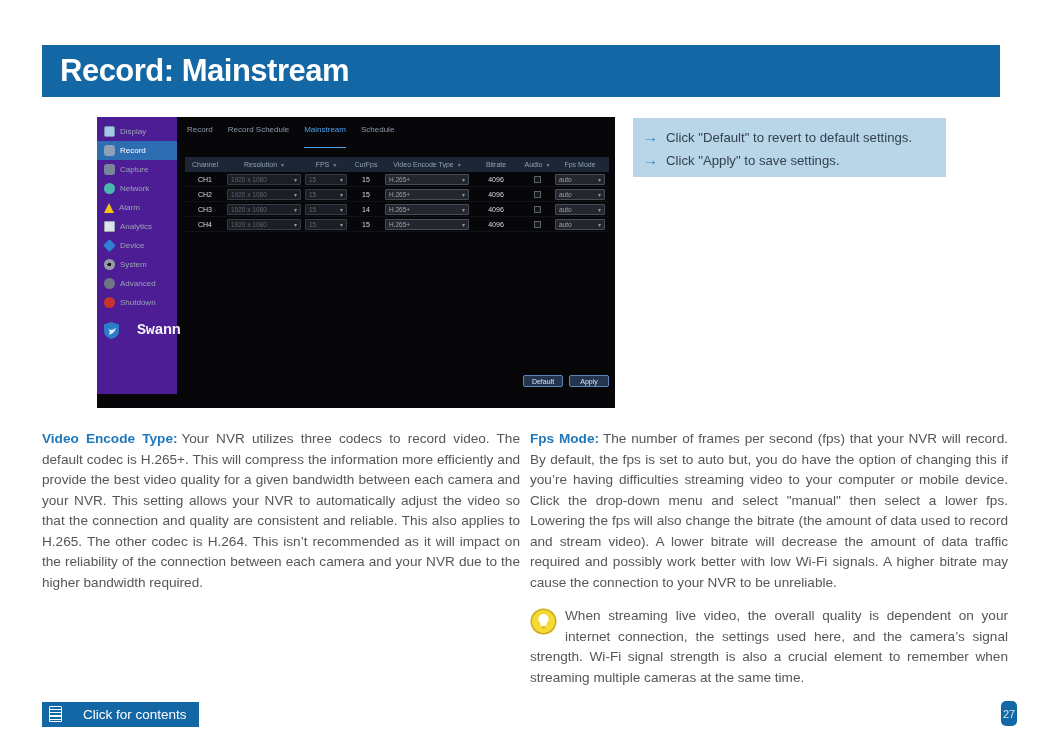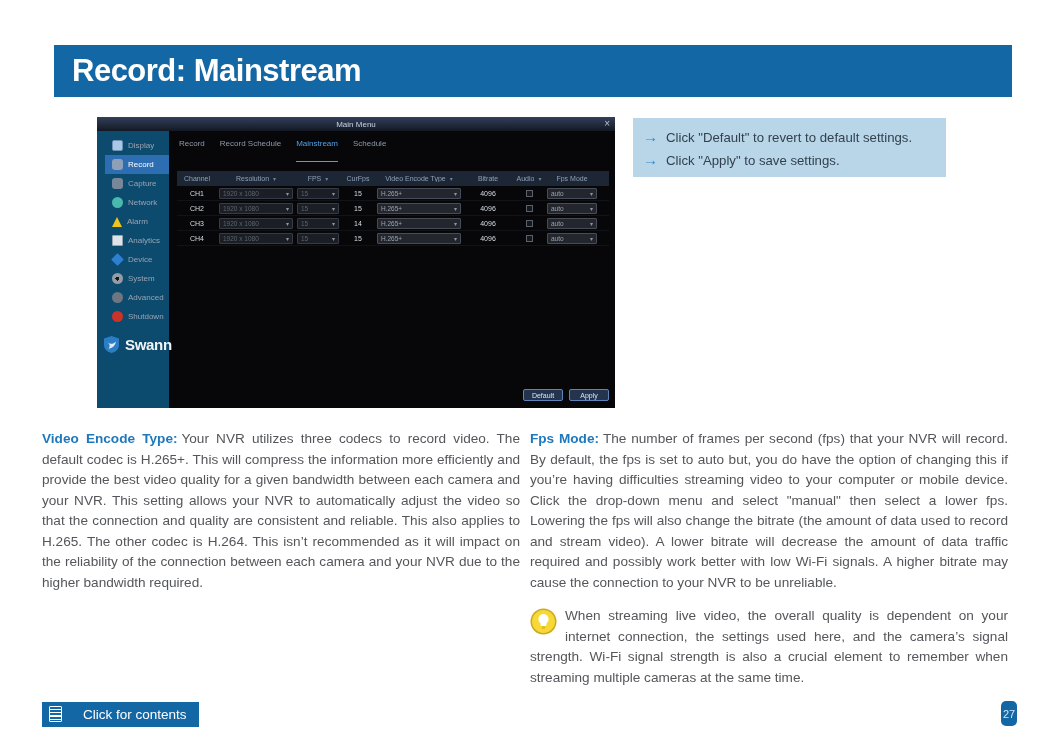--- a/index.html
+++ b/index.html
@@ -1,46 +1,46 @@
 <!DOCTYPE html>
 <html><head>
 <meta charset="utf-8">
 <style>
   * { margin:0; padding:0; box-sizing:border-box; }
   html,body { width:1042px; height:737px; }
   body { background:#ffffff; font-family:"Liberation Sans", sans-serif; position:relative; overflow:hidden; }
 
   
-  .page-header { position:absolute; left:54px; top:45px; width:958px; height:52px;
+  .page-header { position:absolute; left:42px; top:45px; width:958px; height:52px;
     background:#1467a5; color:#fff; display:flex; align-items:center; padding-left:18px; }
   .page-header h1 { font-size:31px; font-weight:bold; letter-spacing:-0.5px; }
 
   
   .nvr { position:absolute; left:97px; top:117px; width:518px; height:291px; background:#070709; }
   .nvr-titlebar { height:14px; background:linear-gradient(#33405a,#131823); color:#c8d2e0;
     font-size:8px; display:flex; align-items:center; justify-content:center; position:relative; }
   .nvr-close { position:absolute; right:5px; top:1px; color:#b6c0ce; font-size:10px; line-height:12px; cursor:default; }
   .nvr-body { display:flex; height:277px; }
-  .nvr-sidebar { width:72px; background:#0c4a6e; padding-top:5px; position:relative; flex:none;padding-left:8px; }
+  .nvr-sidebar { width:80px; background:#4c1d95; padding-top:5px; position:relative; flex:none; }
   .side-item { display:flex; align-items:center; gap:5px; height:19px; padding-left:7px; color:#9aa4b2; font-size:8px; }
   .side-item.active { background:#2d6db2; color:#fff; }
   .icn { width:11px; height:11px; border-radius:2px; flex:none; }
   .icn-monitor { background:#a9c8e8; border:1px solid #6f92b5; }
   .icn-record { background:#8ea0b8; border-radius:3px; }
   .icn-capture { background:#78879a; border-radius:3px; }
   .icn-network { background:#4ab8ae; border-radius:50%; }
   .icn-alarm { width:0; height:0; border-radius:0; background:none;
     border-left:5.5px solid transparent; border-right:5.5px solid transparent; border-bottom:10px solid #f0c419; }
   .icn-analytics { background:#dde3ea; border:1px solid #9aa4b0; border-radius:1px; }
   .icn-device { background:#2e7fd0; transform:rotate(45deg); border-radius:1px; width:9px; height:9px; margin:1px; }
   .icn-system { border-radius:50%; background:radial-gradient(circle at 50% 50%, #14171d 0 2px, #959ca6 2px); }
   .icn-advanced { background:#6f7681; border-radius:50%; }
   .icn-shutdown { background:#c8332c; border-radius:50%; }
 
-  .nvr-logo { position:absolute; left:7px; top:205px; display:flex; align-items:center; gap:6px; }
+  .nvr-logo { position:absolute; left:7px; top:205px; display:flex; align-items:center; gap:18px;font-family:Liberation Mono, monospace; }
   .nvr-logo .logo-text { color:#f2f4f7; font-weight:bold; font-size:15px; letter-spacing:-0.3px; }
 
   .nvr-content { flex:1; position:relative; padding:5px 6px 0 8px; }
   .nvr-tabs { display:flex; gap:15px; font-size:8px; color:#8e9aaa; margin:3px 0 9px 2px; }
   .nvr-tab.active { color:#4da0e8; border-bottom:1px solid #4da0e8; padding-bottom:13px; }
 
   .thead, .trow { display:grid; grid-template-columns:40px 78px 46px 34px 88px 50px 32px 54px; align-items:center; height:15px; }
   .thead { background:#1c2634; color:#8fa0b8; font-size:7px; }
   .trow { font-size:7px; color:#b9c2ce; border-bottom:1px solid #101318; }
   .tc { padding:0 2px; display:flex; align-items:center; justify-content:center; gap:2px; overflow:hidden; white-space:nowrap; }
@@ -80,24 +80,20 @@
     border-radius:5px; color:#d4e7f6; font-size:11px; display:flex; align-items:center; justify-content:center; }
 </style>
 </head>
 <body>
 
 <header class="page-header">
   <h1>Record: Mainstream</h1>
 </header>
 
 <div class="nvr">
-  <div class="nvr-titlebar">
-    <span>Main Menu</span>
-    <span class="nvr-close">×</span>
-  </div>
   <div class="nvr-body">
     <nav class="nvr-sidebar">
       <div class="side-item">
         <span class="icn icn-monitor"></span>
         <span>Display</span>
       </div>
       <div class="side-item active">
         <span class="icn icn-record"></span>
         <span>Record</span>
       </div>

